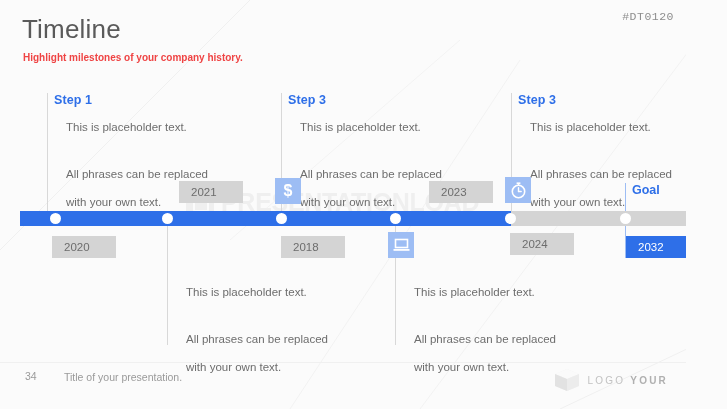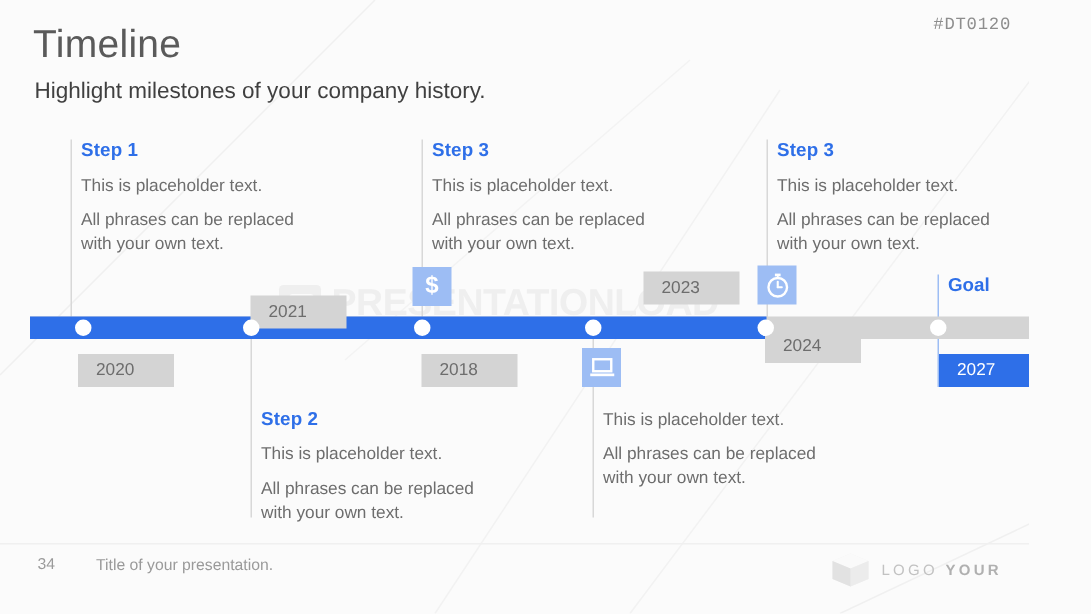--- a/index.html
+++ b/index.html
@@ -36,23 +36,23 @@
     font-size: 26px;
     color: #5a5a5a;
     font-weight: 400;
     letter-spacing: 0.2px;
     z-index: 4;
   }
   .page-subtitle {
     position: absolute;
     left: 23px;
     top: 52px;
-    font-size: 15px;
-    color: #404040;
-    font-weight: 400;
+    font-size: 10px;
+    color: #ef4444;
+    font-weight: 700;
     z-index: 4;
   }
   .doc-code {
     position: absolute;
     right: 12px;
     top: 10px;
     font-size: 11.5px;
     color: #8d8d8d;
     font-family: "Liberation Mono", "DejaVu Sans Mono", monospace;
     letter-spacing: 0.5px;
@@ -147,21 +147,21 @@
     font-size: 12.5px;
     color: #2e6fe8;
     font-weight: bold;
     margin: 0 0 9px 0;
     letter-spacing: 0.1px;
   }
   .step-line {
     font-size: 11.5px;
     color: #6d6d6d;
     line-height: 16px;
-    margin: 0;
+    margin: 12px;
   }
   .step-gap { height: 7px; }
 
   
   .year-chip {
     position: absolute;
     height: 22px;
     line-height: 22px;
     font-size: 11.5px;
     color: #6d6d6d;
@@ -302,43 +302,42 @@
 
   <div class="step-block" style="left:518px; top:93px;">
     <p class="step-title">Step 3</p>
     <p class="step-line">This is placeholder text.</p>
     <div class="step-gap"></div>
     <p class="step-line">All phrases can be replaced</p>
     <p class="step-line">with your own text.</p>
   </div>
 
   <div class="step-block" style="left:174px; top:272px;">
-    <p class="step-title">Step 2</p>
     <p class="step-line">This is placeholder text.</p>
     <div class="step-gap"></div>
     <p class="step-line">All phrases can be replaced</p>
     <p class="step-line">with your own text.</p>
   </div>
 
   <div class="step-block" style="left:402px; top:272px;">
     <p class="step-line">This is placeholder text.</p>
     <div class="step-gap"></div>
     <p class="step-line">All phrases can be replaced</p>
     <p class="step-line">with your own text.</p>
   </div>
 
-  <div class="year-chip" style="left:167px; top:181px; width:64px;margin-top:16px;">2021</div>
+  <div class="year-chip" style="left:179px; top:181px; width:64px;">2021</div>
   <div class="year-chip" style="left:395px; top:181px; width:64px;margin-left:34px;">2023</div>
 
   <div class="year-chip" style="left:52px; top:236px; width:64px;">2020</div>
   <div class="year-chip" style="left:281px; top:236px; width:64px;">2018</div>
-  <div class="year-chip" style="left:510px; top:220px; width:64px;">2024</div>
+  <div class="year-chip" style="left:510px; top:233px; width:64px;">2024</div>
 
   <div class="goal-label" style="left:632px; top:183px;">Goal</div>
-  <div class="year-chip goal" style="left:626px; top:236px; width:64px;">2027</div>
+  <div class="year-chip goal" style="left:626px; top:236px; width:64px;">2032</div>
 
   <div class="icon-chip" style="left:275px; top:178px;">
     <span class="icon-dollar">$</span>
   </div>
 
   <div class="icon-chip" style="left:388px; top:232px;">
     <svg width="17" height="14" viewBox="0 0 17 14">
       <rect x="2.5" y="1.5" width="12" height="8" fill="none" stroke="#ffffff" stroke-width="1.6"></rect>
       <rect x="0.5" y="11" width="16" height="1.8" fill="#ffffff"></rect>
     </svg>

